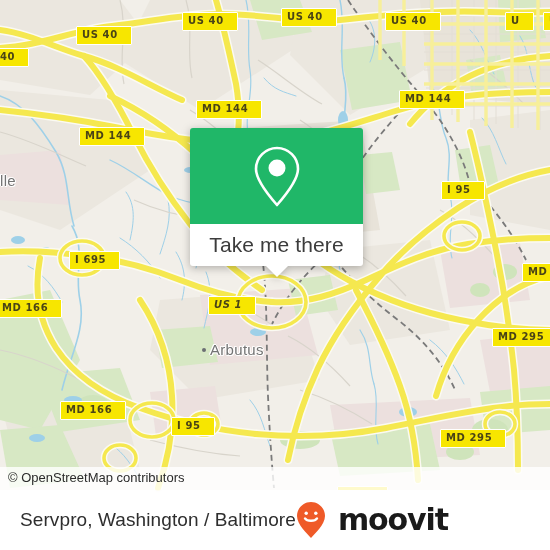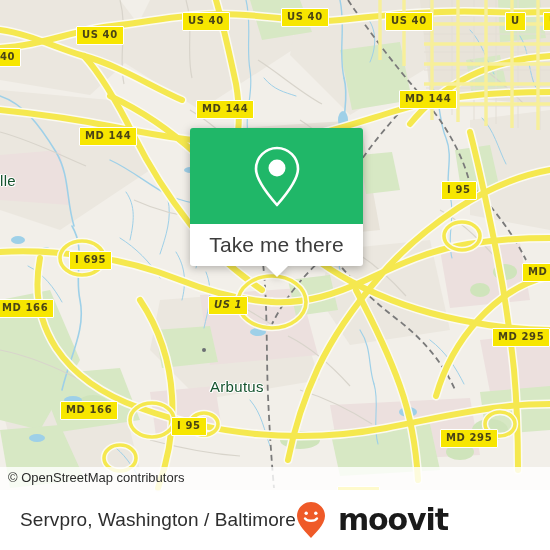--- a/index.html
+++ b/index.html
@@ -34,31 +34,31 @@
   .shield {
     position: absolute;
     background: #f7e600;
     border: 1.4px solid #ffffff;
     color: #4a4416;
     font-family: "DejaVu Sans", sans-serif;
     font-size: 10px;
     font-weight: bold;
     letter-spacing: 0.6px;
     line-height: 1;
-    padding: 3px 5px 4px 5px;
+    padding: 3px 13px 4px 5px;
     border-radius: 1px;
     white-space: nowrap;
     box-sizing: border-box;
     text-shadow: none;
   }
 
   
   .place {
     position: absolute;
-    color: #14532d;
+    color: #737373;
     font-family: "Liberation Sans", sans-serif;
     font-size: 15px;
     letter-spacing: 0.3px;
     white-space: nowrap;
     text-shadow:
        1px 0 0 rgba(255,255,255,.9), -1px 0 0 rgba(255,255,255,.9),
        0 1px 0 rgba(255,255,255,.9), 0 -1px 0 rgba(255,255,255,.9),
        1px 1px 0 rgba(255,255,255,.9), -1px -1px 0 rgba(255,255,255,.9);
   }
   .place-dot {
@@ -424,21 +424,21 @@
         <div class="shield" style="left: 492px; top: 328px;">MD 295</div>
         <div class="shield" style="left: 171px; top: 417px;">I 95</div>
         <div class="shield" style="left: 60px; top: 401px;">MD 166</div>
         <div class="shield" style="left: 440px; top: 429px;">MD 295</div>
         <div class="shield" style="left: 337px; top: 486px;">I 895</div>
       </div>
 
     <div id="places">
         <div class="place" style="left: 0px; top: 172px;">lle</div>
         <div class="place-dot" style="left: 202px; top: 348px;"></div>
-        <div class="place" style="left: 210px; top: 341px; margin-top: 37px;">Arbutus</div>
+        <div class="place" style="left: 210px; top: 341px;">Arbutus</div>
       </div>
 
     <div id="callout">
       <div id="callout-top">
         <svg width="58" height="66" viewBox="0 0 58 66">
           <path d="M29 5 C17.4 5 8 14.4 8 26 C8 36.5 22 54 29 62 C36 54 50 36.5 50 26 C50 14.4 40.6 5 29 5 Z" fill="none" stroke="#ffffff" stroke-width="2.6" stroke-linejoin="round"></path>
           <circle cx="29" cy="25" r="8.5" fill="#ffffff"></circle>
         </svg>
       </div>
       <div id="callout-bottom">

